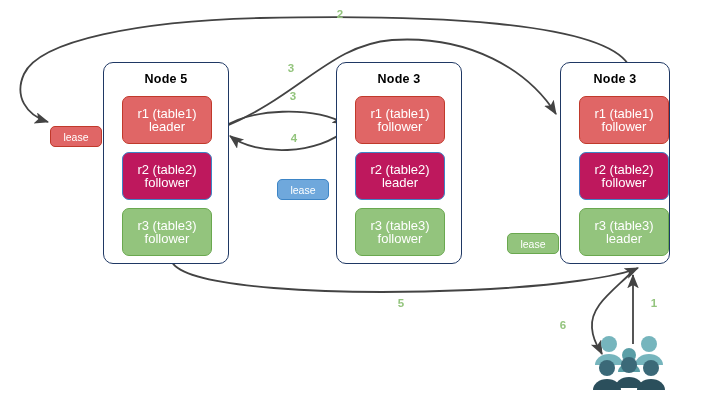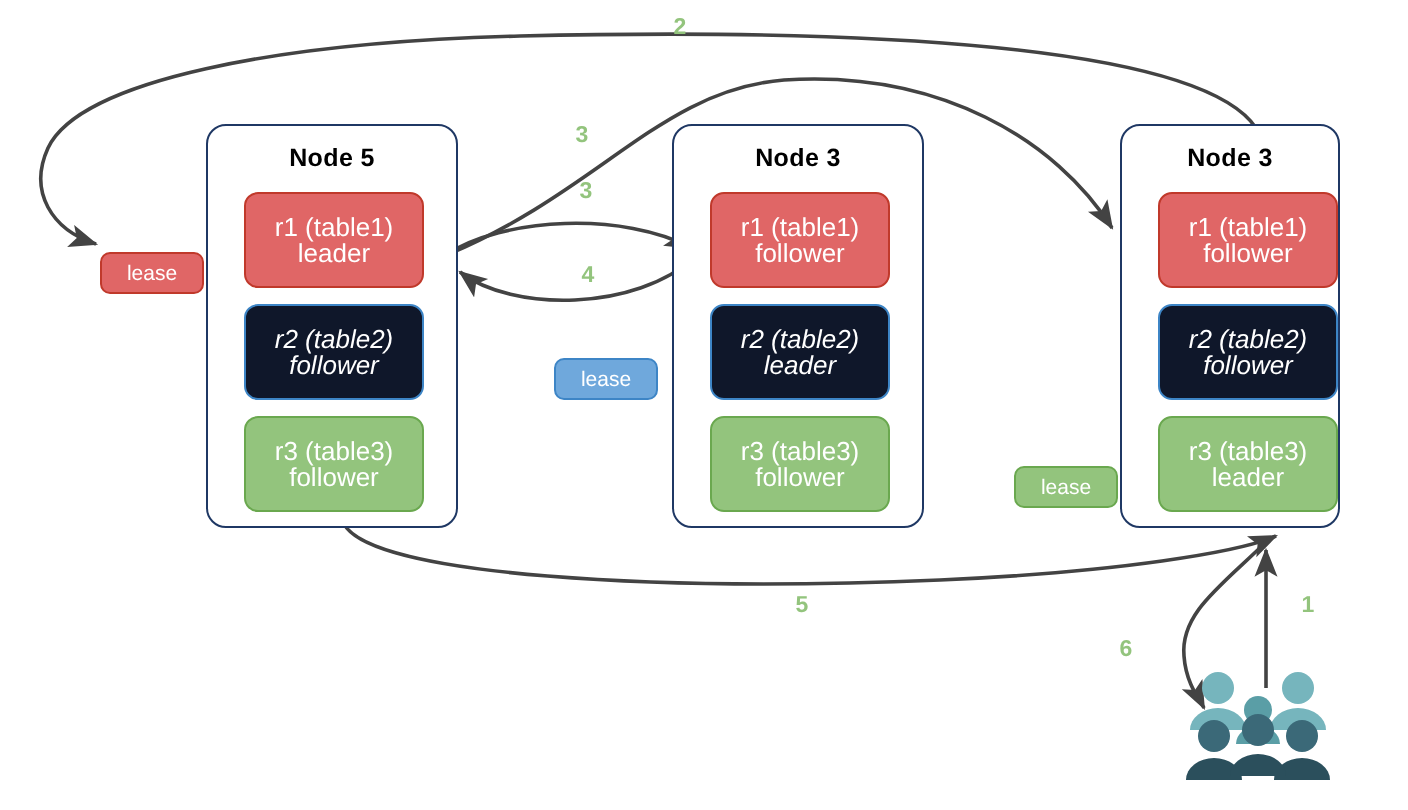--- a/index.html
+++ b/index.html
@@ -50,21 +50,21 @@
     flex-direction: column;
     align-items: center;
     justify-content: center;
     color: #ffffff;
     font-size: 13px;
     line-height: 13px;
     text-align: center;
   }
   .replica .l1, .replica .l2 { display: block; }
   .rep-red   { background: #e06666; border: 1.3px solid #c0392b; }
-  .rep-blue  { background: #0f172a; border: 1.3px solid #3d85c6; font-style: italic; }
+  .rep-blue  { background: #be185d; border: 1.3px solid #3d85c6; }
   .rep-green { background: #93c47d; border: 1.3px solid #6aa84f; }
 
   .lease {
     position: absolute;
     box-sizing: border-box;
     border-radius: 5px;
     display: flex;
     align-items: center;
     justify-content: center;
     color: #ffffff;

